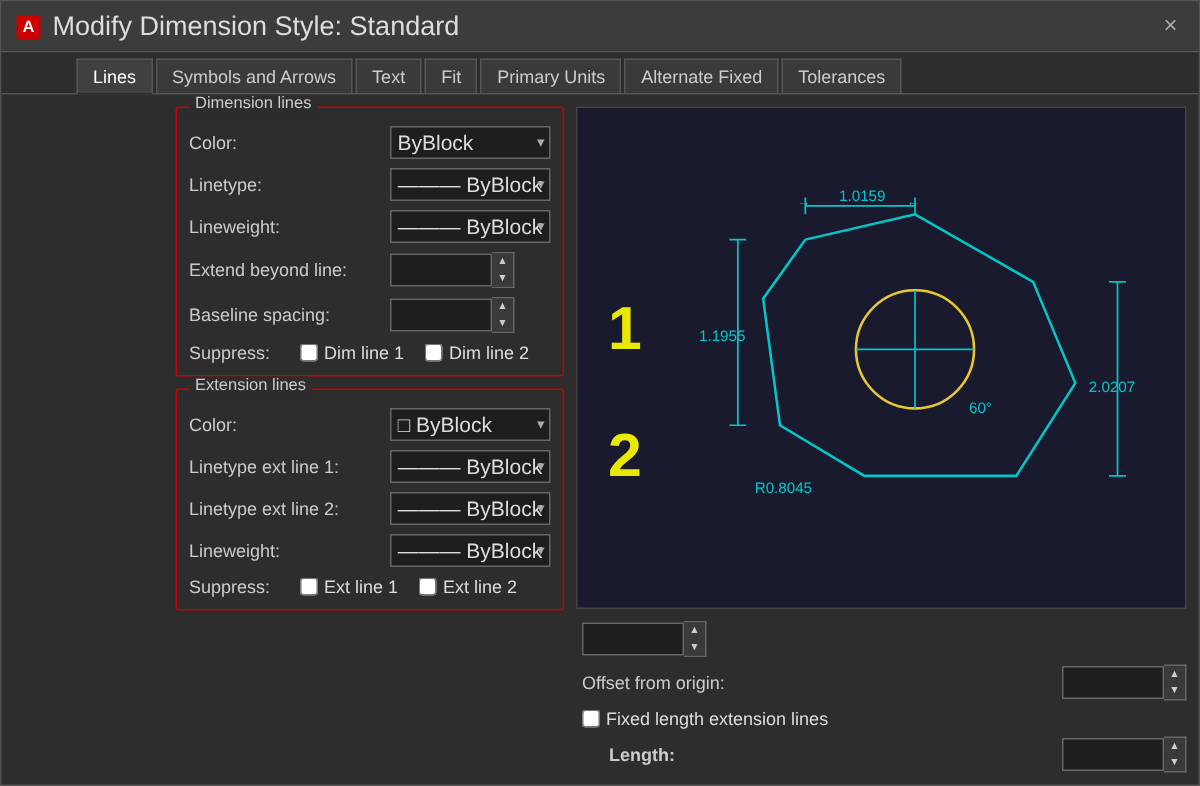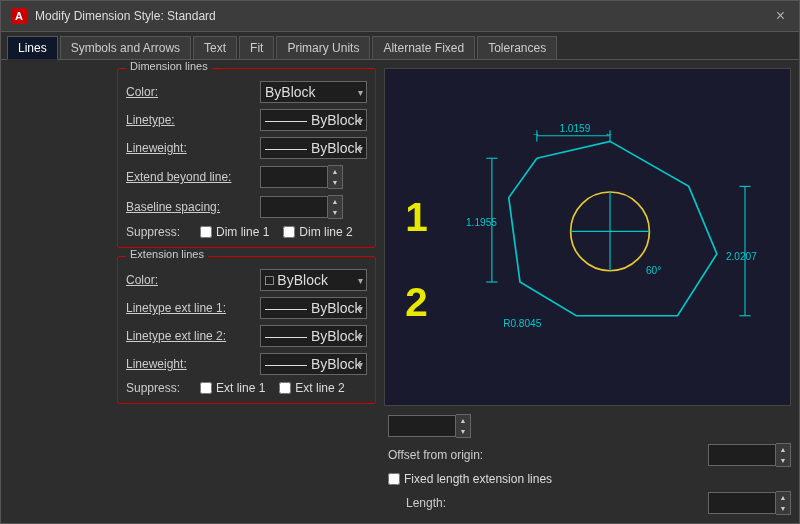--- a/index.html
+++ b/index.html
@@ -37,21 +37,21 @@
       background: #c00;
       border-radius: 2px;
       display: flex;
       align-items: center;
       justify-content: center;
       font-weight: bold;
       font-size: 11px;
       color: white;
     }
     .title-bar-text {
-      font-size: 12px;
+      font-size: 18px;
       color: #ddd;
       flex: 1;
     }
     .close-btn {
       cursor: pointer;
       font-size: 16px;
       color: #aaa;
       padding: 0 4px;
     }
     .tab-bar {
@@ -64,24 +64,25 @@
     .tab {
       padding: 4px 10px;
       cursor: pointer;
       background: #3a3a3a;
       border: 1px solid #555;
       border-bottom: none;
       color: #ccc;
       font-size: 12px;
     }
     .tab.active {
-      background: #0f172a;
+      background: #404040;
       color: #fff;
       border-bottom: 1px solid #2d2d2d;
       margin-bottom: -1px;
+      margin-left: 44px;
     }
     .main-content {
       display: flex;
       flex: 1;
       overflow: hidden;
     }
     .left-panel {
       width: 383px;
       padding: 8px;
       display: flex;
@@ -109,21 +110,20 @@
       display: flex;
       align-items: center;
       margin-top: 6px;
       gap: 4px;
     }
     .form-label {
       width: 130px;
       color: #ccc;
       font-size: 12px;
       flex-shrink: 0;
-      text-decoration: underline;
     }
     .form-select {
       flex: 1;
       background: #1e1e1e;
       border: 1px solid #666;
       color: #ddd;
       padding: 2px 4px;
       font-size: 14px;
       height: 22px;
       appearance: none;
@@ -460,21 +460,21 @@
         </div>
 
         <div class="right-form-row">
           <label class="checkbox-item">
             <input type="checkbox" style="">
             <span>Fixed length extension lines</span>
           </label>
         </div>
 
         <div class="right-form-row">
-          <span class="right-label" style="padding-left:18px;">Length:</span>
+          <span class="right-label" style="padding-left:18px;font-weight:bold;">Length:</span>
           <div class="spinner-wrapper">
             <input type="text" class="spinner-input" style="">
             <div class="spinner-btns">
               <button class="spinner-btn">▲</button>
               <button class="spinner-btn">▼</button>
             </div>
           </div>
         </div>
       </div>
     </div>

